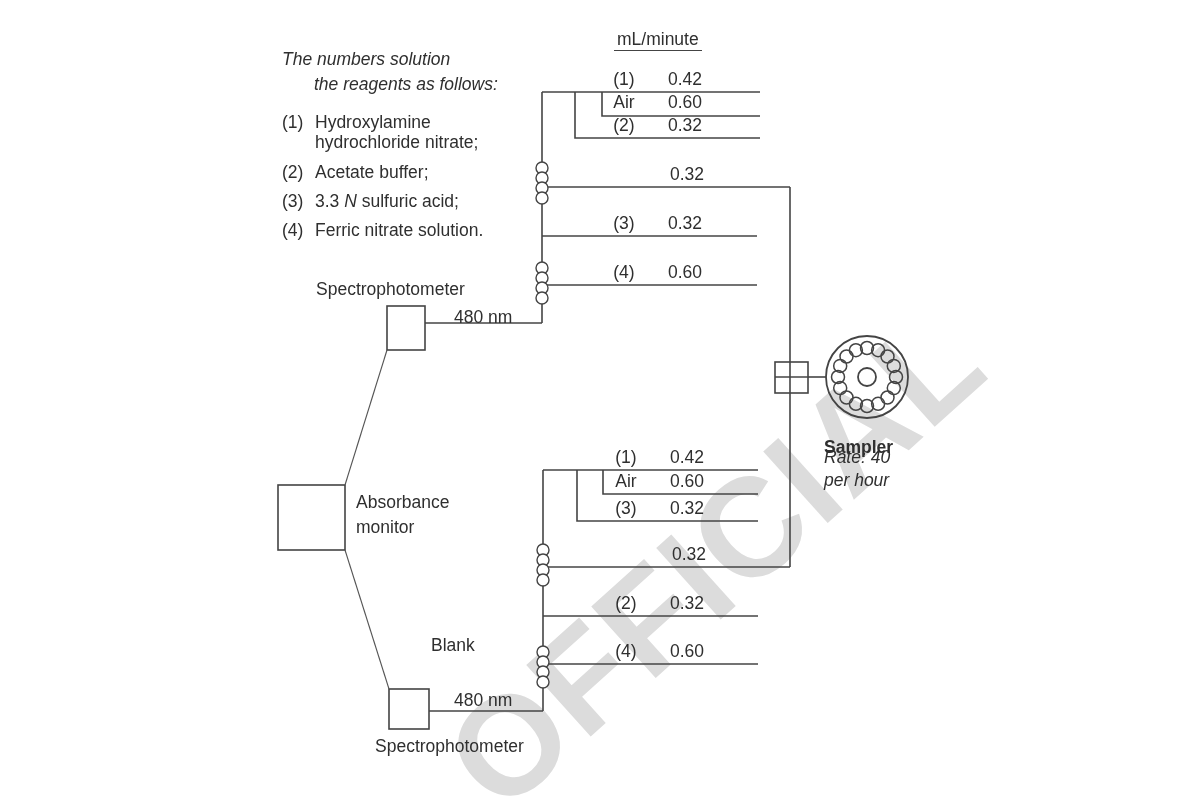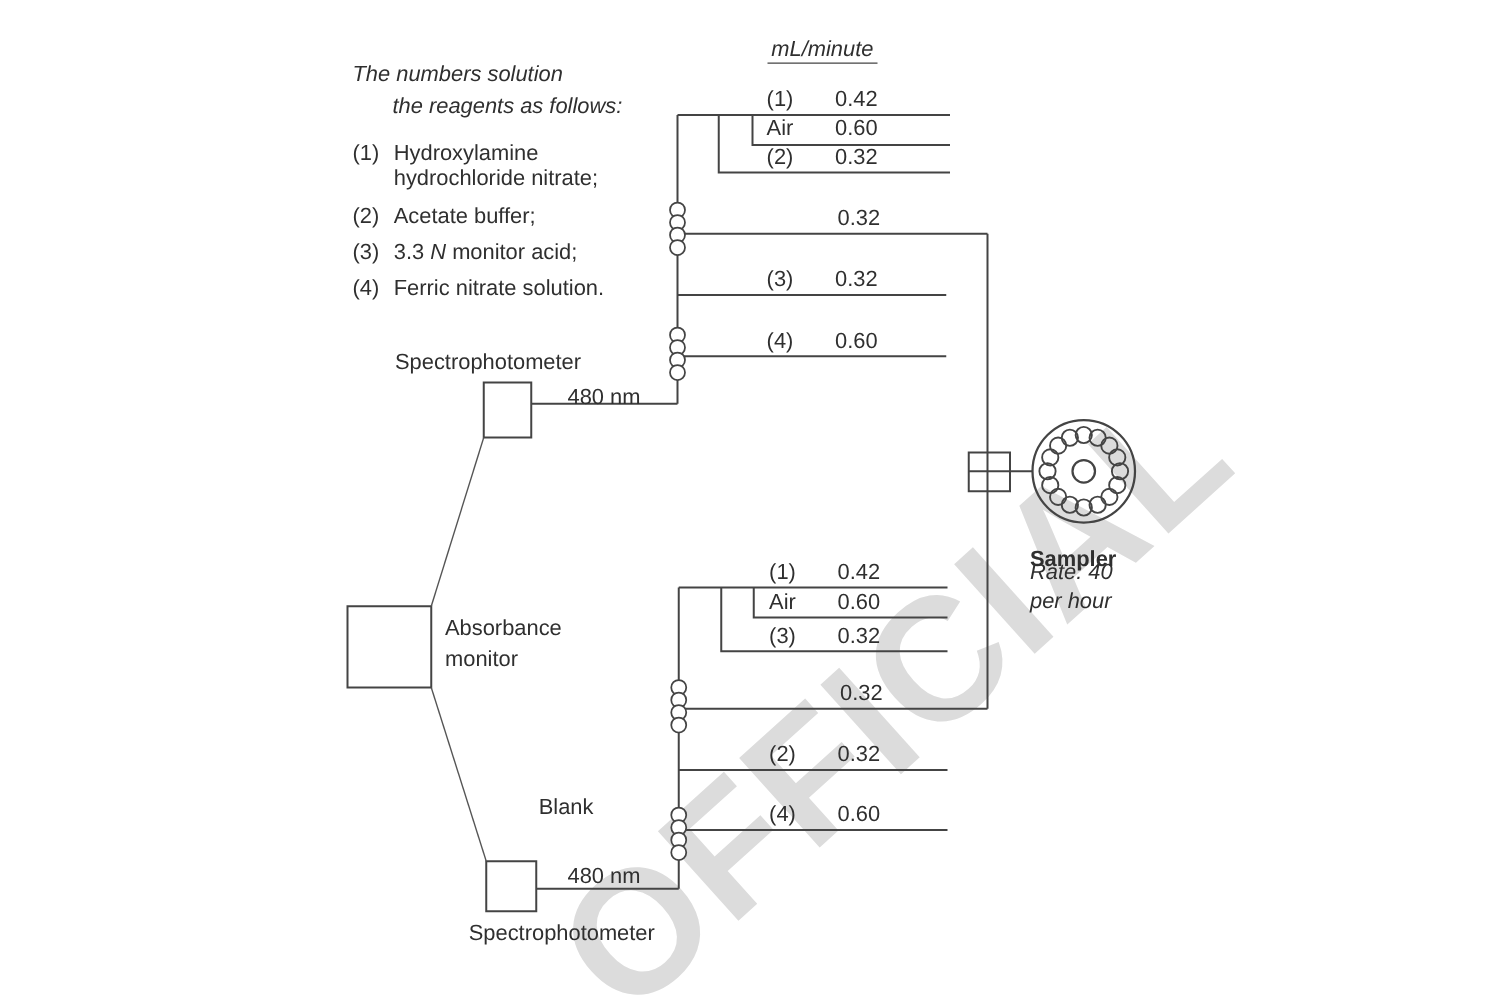--- a/index.html
+++ b/index.html
@@ -11,21 +11,21 @@
   #watermark{
     position:absolute;left:715px;top:560px;z-index:0;
     transform:translate(-50%,-50%) rotate(-42deg);
     font-size:140px;font-weight:700;color:#dcdcdc;
     letter-spacing:2px;white-space:nowrap;user-select:none;
   }
   svg.diagram{position:absolute;left:0;top:0;z-index:1;}
   
   .lbl{position:absolute;z-index:2;font-size:17.5px;color:#2f2f2f;white-space:nowrap;line-height:20px;}
   .it{font-style:italic;}
-  .flow-header{font-style:italic;border-bottom:1.6px solid #444;padding:0 3px 1px 3px;}
+  .flow-header{border-bottom:1.6px solid #444;padding:0 3px 1px 3px;}
   .flow-label{width:40px;text-align:center;}
   .legend-item{display:flex;}
   .legend-num{width:33px;flex:0 0 33px;}
   
   #logo{position:absolute;left:8px;top:12px;z-index:3;width:140px;height:76px;}
   #logo .brand{position:absolute;left:57px;top:24px;font-size:25px;font-weight:700;color:#147a45;letter-spacing:.3px;}
   #logo .subbrand{position:absolute;left:59px;top:50px;font-size:12px;font-weight:700;color:#147a45;letter-spacing:2.2px;}
   #logo .badge{
     position:absolute;left:8px;top:65px;width:118px;height:17px;background:#e0251f;border-radius:9px;
     color:#fff;font-size:11px;font-weight:700;text-align:center;line-height:17px;letter-spacing:.5px;
@@ -138,21 +138,21 @@
       <span>hydrochloride nitrate;</span>
     </span>
   </div>
   <div class="lbl legend-item" style="left:282px;top:162px;">
     <span class="legend-num">(2)</span>
     <span>Acetate buffer;</span>
   </div>
   <div class="lbl legend-item" style="left:282px;top:191px;">
     <span class="legend-num">(3)</span>
     <span>
-      <span>3.3 </span><span class="it">N</span><span> monitor acid;</span>
+      <span>3.3 </span><span class="it">N</span><span> sulfuric acid;</span>
     </span>
   </div>
   <div class="lbl legend-item" style="left:282px;top:220px;">
     <span class="legend-num">(4)</span>
     <span>Ferric nitrate solution.</span>
   </div>
 
   <div class="lbl flow-header" style="left:614px;top:29px;">mL/minute</div>
 
   <div class="lbl flow-label" style="left:604px;top:69px;">(1)</div>

